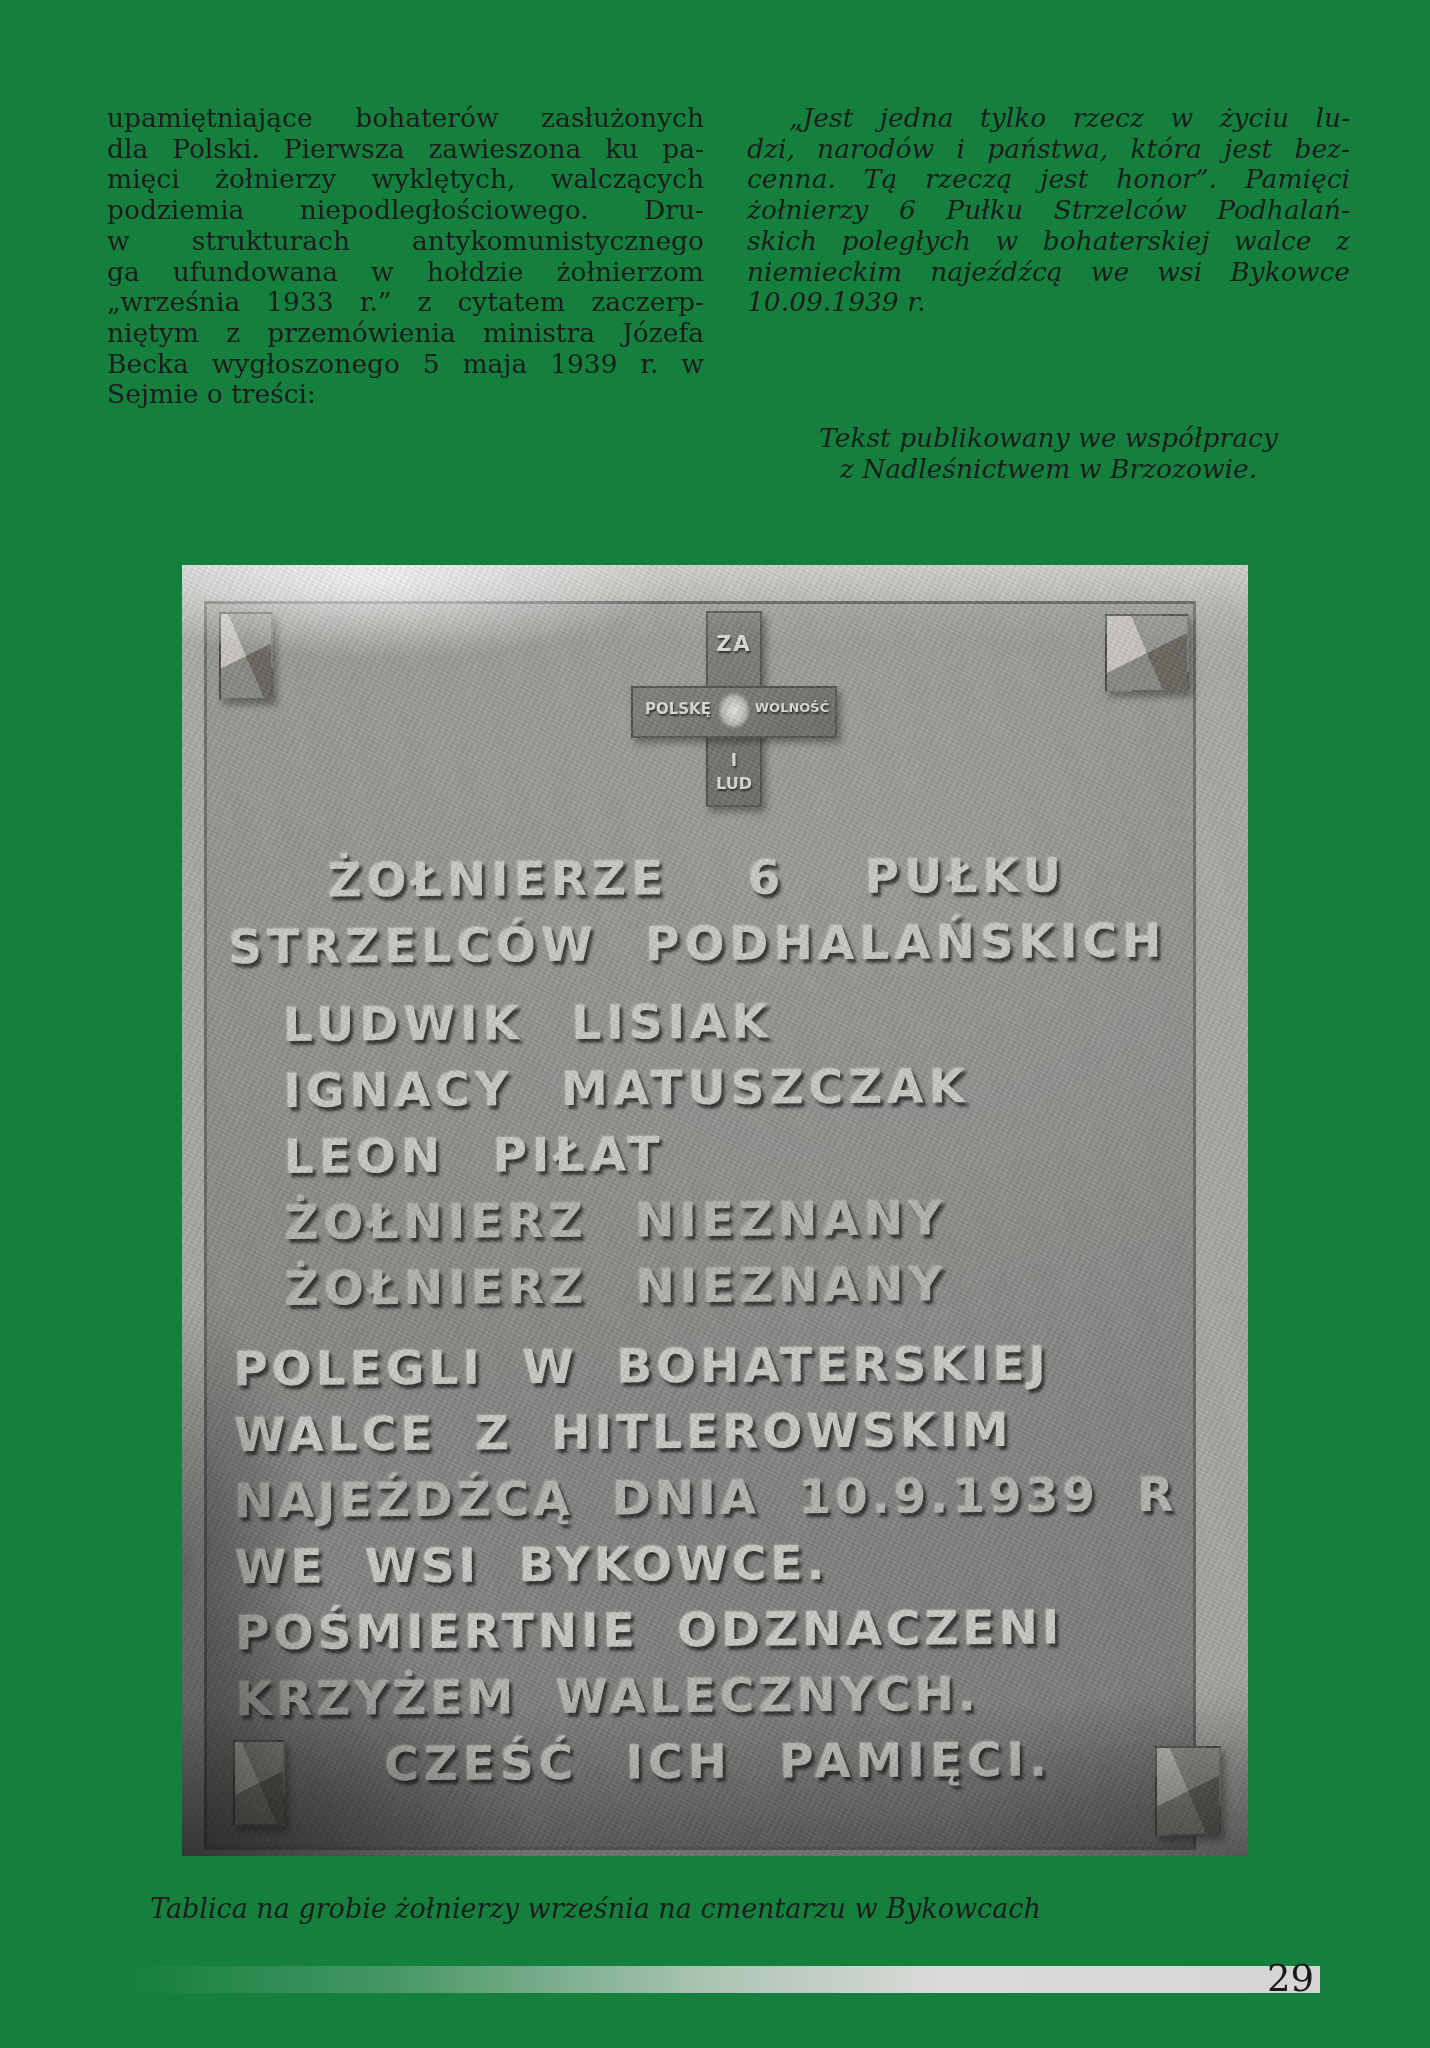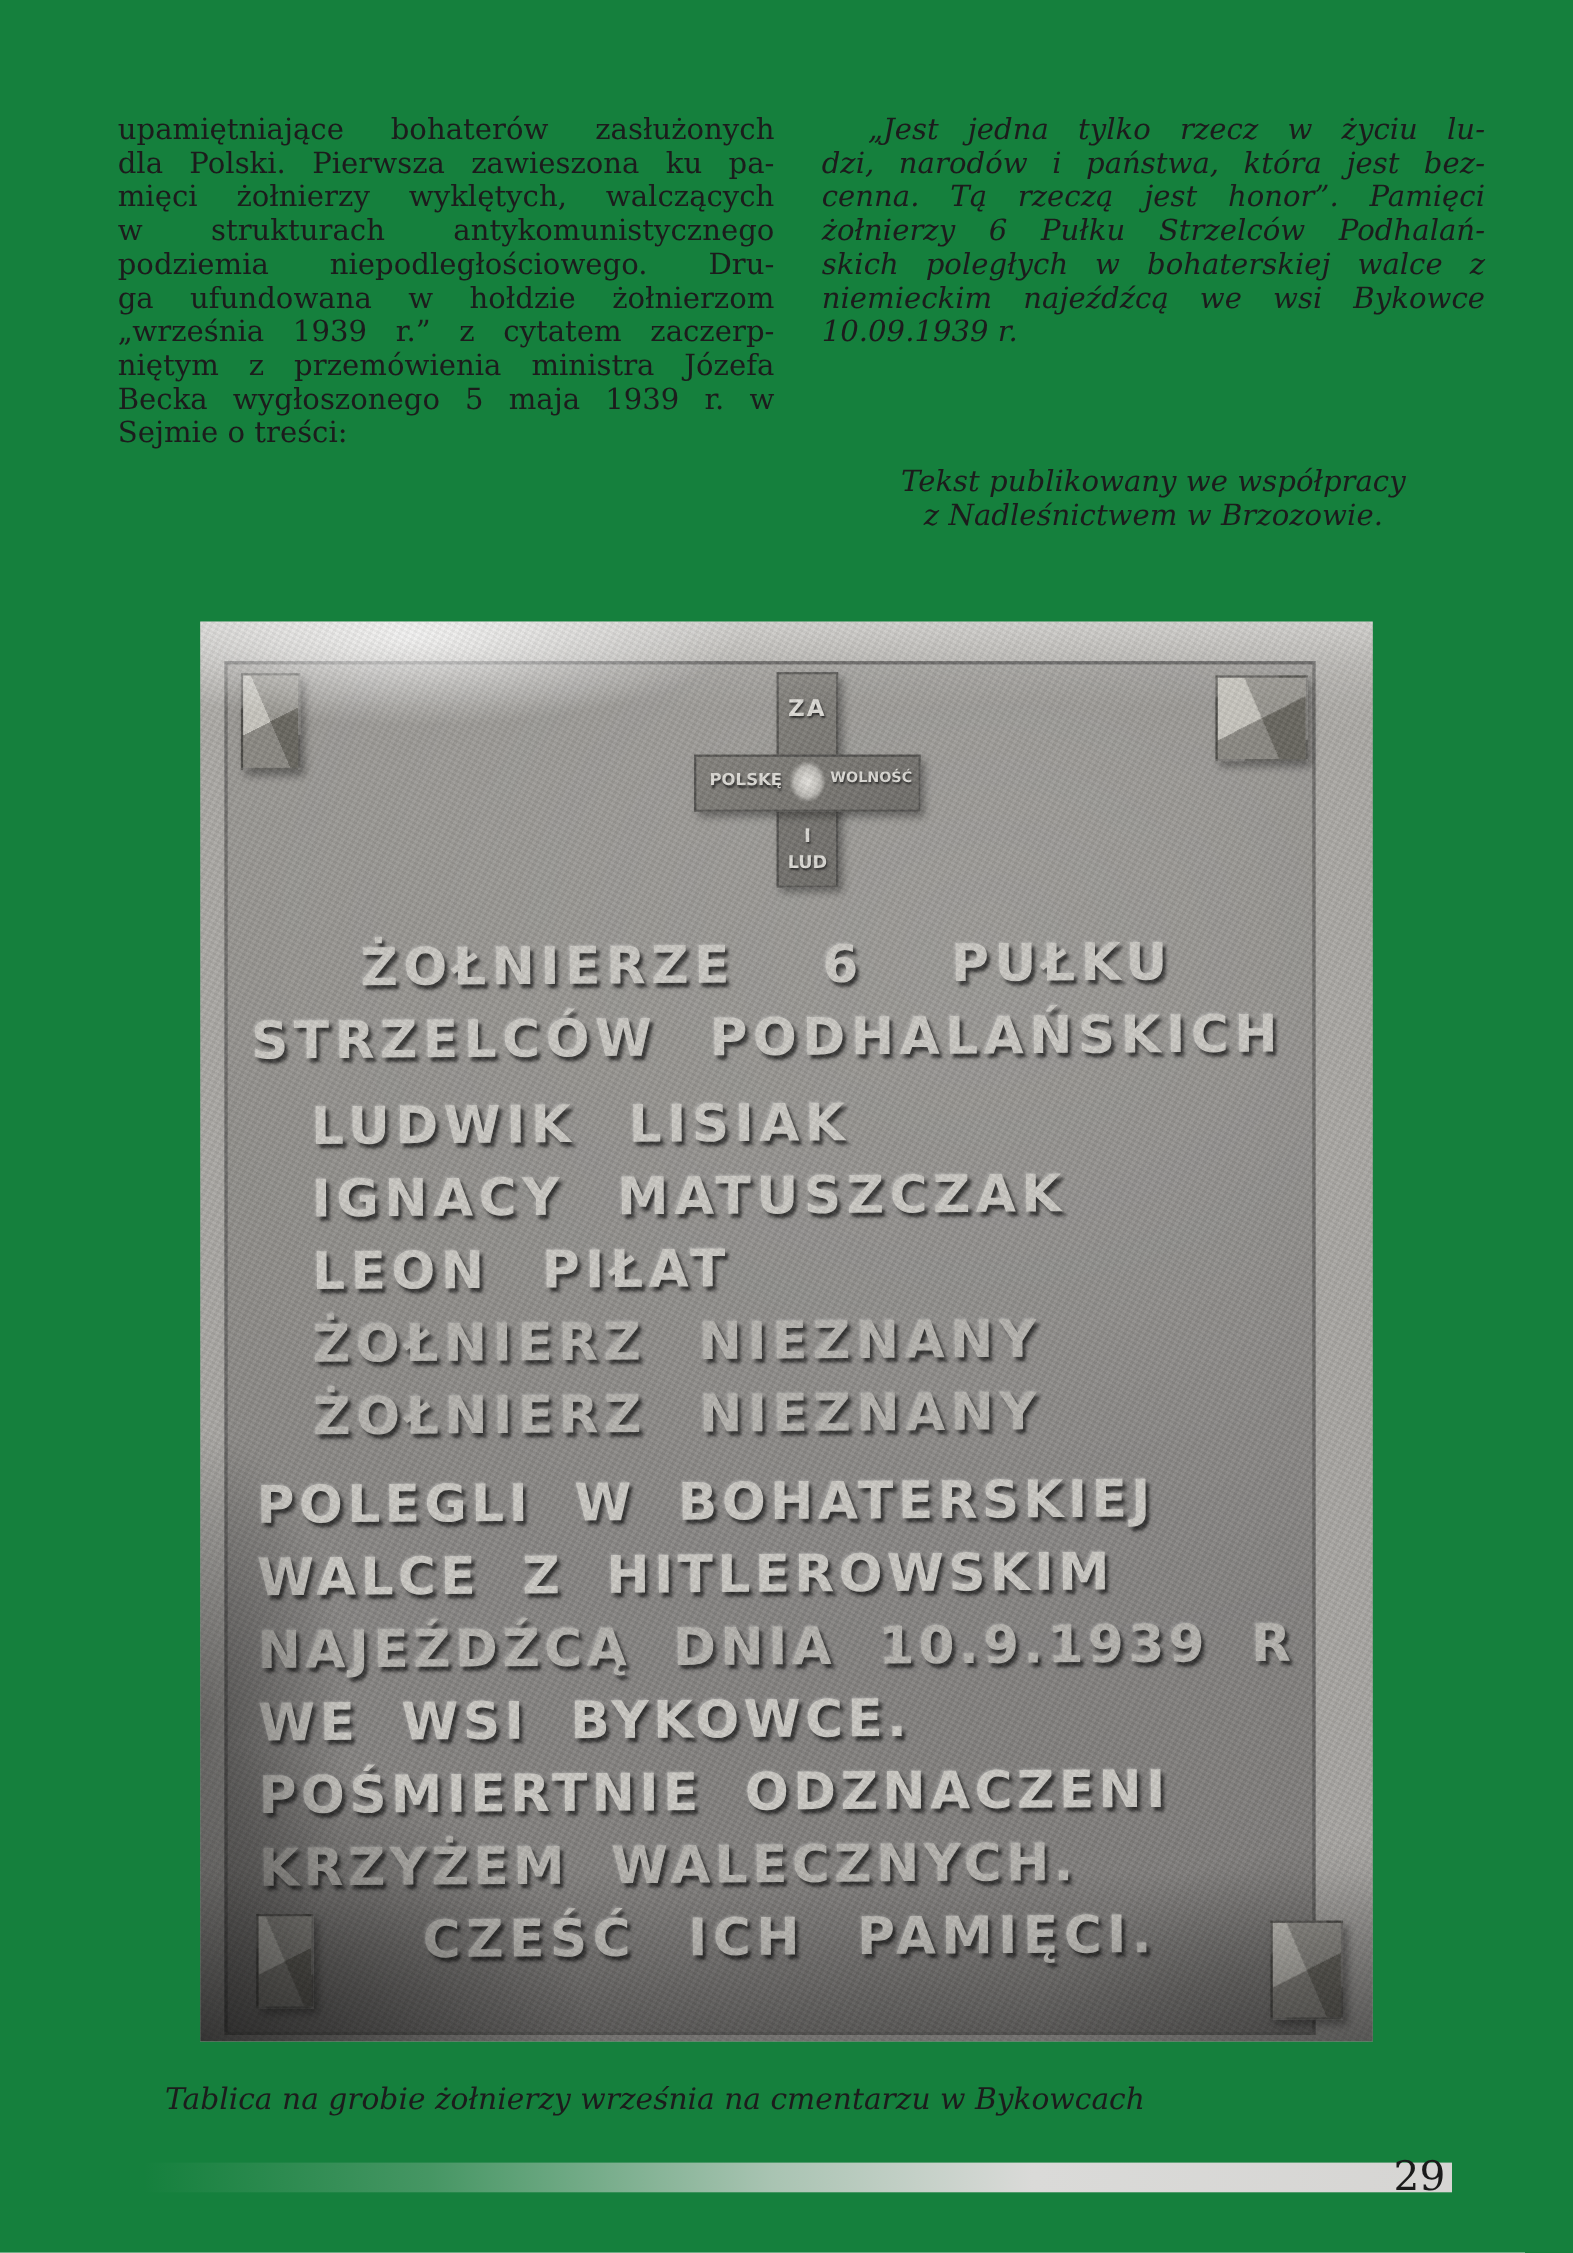--- a/index.html
+++ b/index.html
@@ -92,24 +92,24 @@
 </style>
 </head>
 <body>
 
 <div class="page">
 
   <div class="col col-left">
     <div class="bline">upamiętniające bohaterów zasłużonych</div>
     <div class="bline">dla Polski. Pierwsza zawieszona ku pa-</div>
     <div class="bline">mięci żołnierzy wyklętych, walczących</div>
+    <div class="bline">podziemia niepodległościowego. Dru-</div>
     <div class="bline">w strukturach antykomunistycznego</div>
-    <div class="bline">podziemia niepodległościowego. Dru-</div>
     <div class="bline">ga ufundowana w hołdzie żołnierzom</div>
-    <div class="bline">„września 1939 r.” z cytatem zaczerp-</div>
+    <div class="bline">„września 1933 r.” z cytatem zaczerp-</div>
     <div class="bline">niętym z przemówienia ministra Józefa</div>
     <div class="bline">Becka wygłoszonego 5 maja 1939 r. w</div>
     <div class="bline last">Sejmie o treści:</div>
   </div>
 
   <div class="col col-right">
     <div class="bline indent">„Jest jedna tylko rzecz w życiu lu-</div>
     <div class="bline">dzi, narodów i państwa, która jest bez-</div>
     <div class="bline">cenna. Tą rzeczą jest honor”. Pamięci</div>
     <div class="bline">żołnierzy 6 Pułku Strzelców Podhalań-</div>

